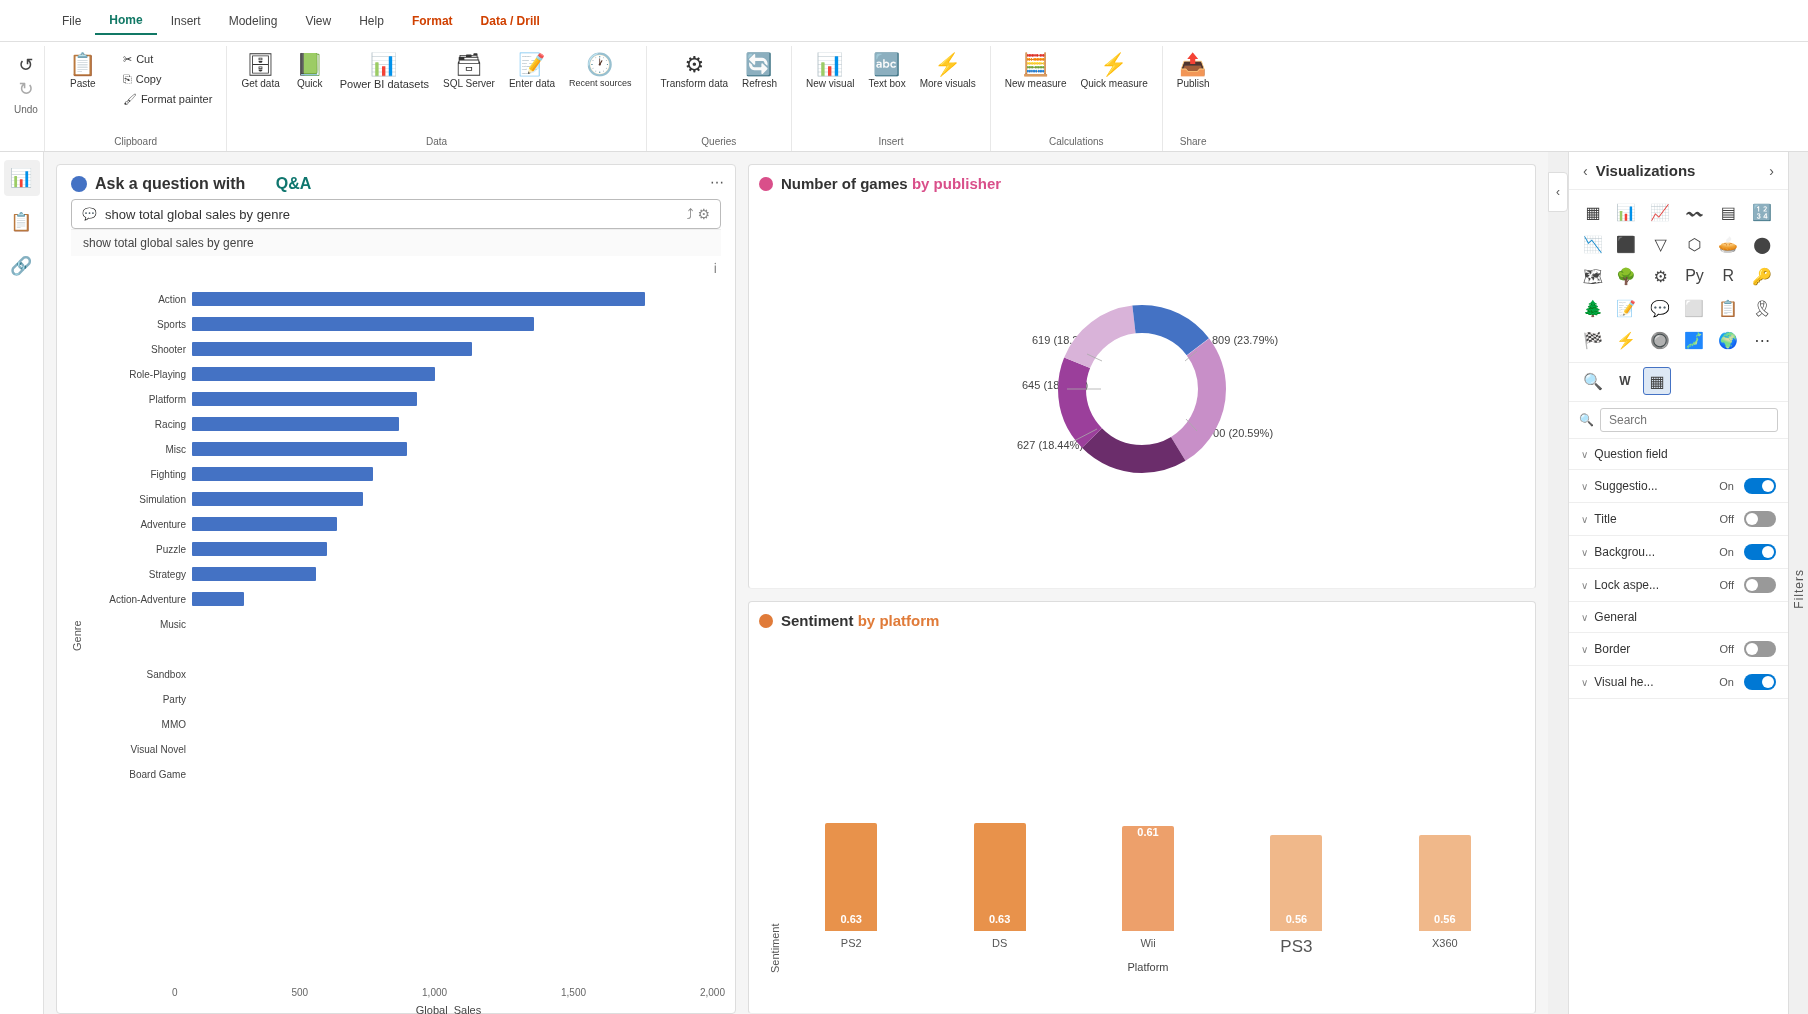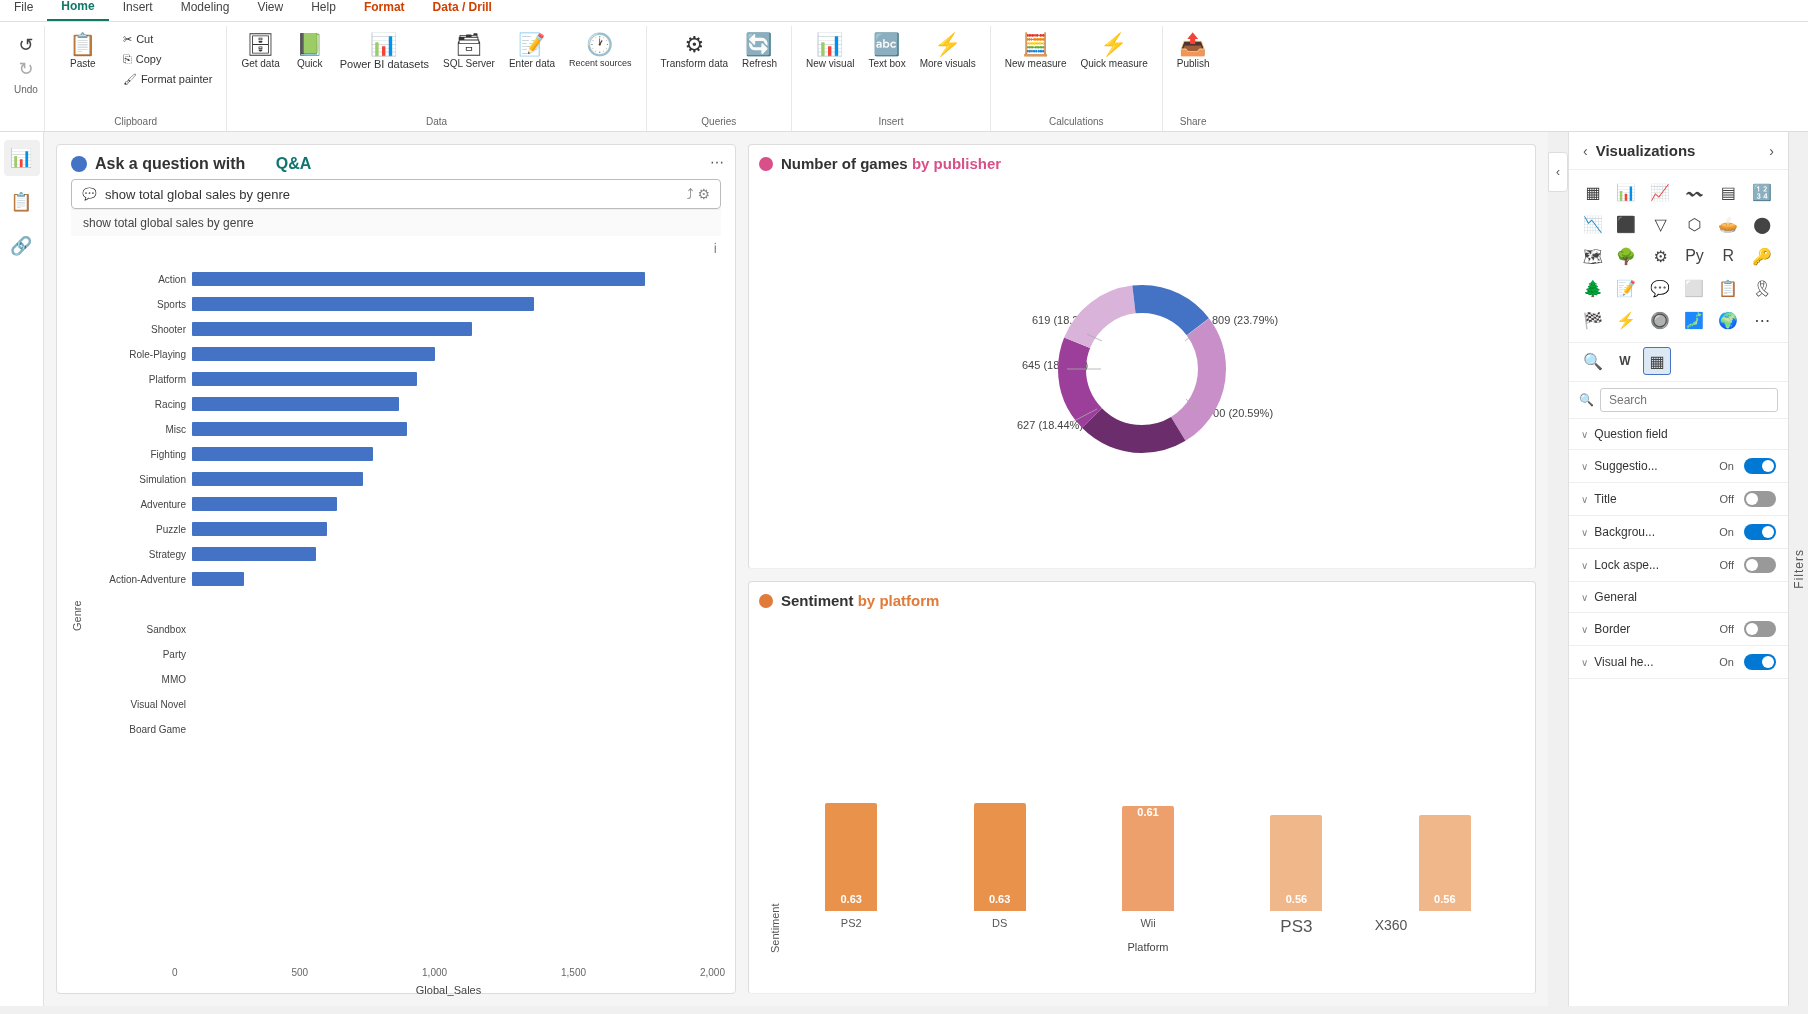--- a/index.html
+++ b/index.html
@@ -1,19 +1,19 @@
 <!DOCTYPE html>
 <html><head>
   <meta charset="utf-8">
   <style>
     * { box-sizing: border-box; margin: 0; padding: 0; }
     body { font-family: 'Segoe UI', Arial, sans-serif; font-size: 12px; background: #f0f0f0; overflow: hidden; width: 1808px; height: 1014px; }
 
     
-    .title-bar { background: #fff; border-bottom: 1px solid #e0e0e0; display: flex; align-items: flex-end; height: 22px; }
+    .title-bar { background: #fff; border-bottom: 1px solid #e0e0e0; display: flex; align-items: center; height: 42px; padding-left: 48px; }
     .title-bar-tabs { display: flex; align-items: center; }
     .tab-item { padding: 6px 14px; font-size: 12px; cursor: pointer; color: #444; height: 100%; display: flex; align-items: center; }
     .tab-item.active { color: #117865; border-bottom: 2px solid #117865; font-weight: 600; }
     .tab-item.format { color: #d04000; font-weight: 600; }
     .tab-item.data-drill { color: #d04000; font-weight: 600; }
 
     
     .ribbon { background: #fff; border-bottom: 1px solid #ddd; display: flex; align-items: stretch; padding: 4px 8px 0 8px; min-height: 110px; }
     .ribbon-group { display: flex; flex-direction: column; border-right: 1px solid #e8e8e8; padding: 0 8px; min-width: fit-content; }
     .ribbon-group-content { display: flex; flex: 1; align-items: flex-start; padding-top: 4px; gap: 2px; }
@@ -337,20 +337,23 @@
                 <div class="bar-row-label">Puzzle</div>
                 <div class="bar-fill" style="width: 134.68px;"></div>
               </div>
               <div class="bar-row">
                 <div class="bar-row-label">Strategy</div>
                 <div class="bar-fill" style="width: 124.32px;"></div>
               </div>
               <div class="bar-row">
                 <div class="bar-row-label">Action-Adventure</div>
                 <div class="bar-fill" style="width: 51.8px;"></div>
+              </div>
+              <div class="bar-row">
+                <div class="bar-row-label">Music</div>
               </div>
               <div class="bar-row">
                 <div class="bar-row-label"></div>
               </div>
               <div class="bar-row">
                 <div class="bar-row-label">Sandbox</div>
               </div>
               <div class="bar-row">
                 <div class="bar-row-label">Party</div>
               </div>
@@ -444,21 +447,21 @@
                     <span style="font-size: 11px; color: rgb(255, 255, 255); font-weight: 600;">0.56</span>
                   </div>
                 </div>
               </div>
             <div style="display:flex; justify-content:space-around; gap:8px; margin-top:6px;" id="sentiment-labels">
 
             <div style="font-size: 11px; color: rgb(85, 85, 85); flex: 1 1 0%; text-align: center;">PS2</div>
                 <div style="font-size: 11px; color: rgb(85, 85, 85); flex: 1 1 0%; text-align: center;">DS</div>
                 <div style="font-size: 11px; color: rgb(85, 85, 85); flex: 1 1 0%; text-align: center;">Wii</div>
                 <div style="font-size: 17px; color: rgb(85, 85, 85); flex: 1 1 0%; text-align: center;">PS3</div>
-                <div style="font-size: 14px; color: rgb(85, 85, 85); flex: 1 1 0%; text-align: left;">X360</div>
+                <div style="font-size: 11px; color: rgb(85, 85, 85); flex: 1 1 0%; text-align: center;">X360</div>
               </div>
             <div style="text-align:center; font-size:11px; color:#444; font-weight:500; margin-top:4px;">Platform</div>
           </div>
         </div>
       </div>
     </div>
   </div>
 
   <div class="collapse-btn">‹</div>
 

